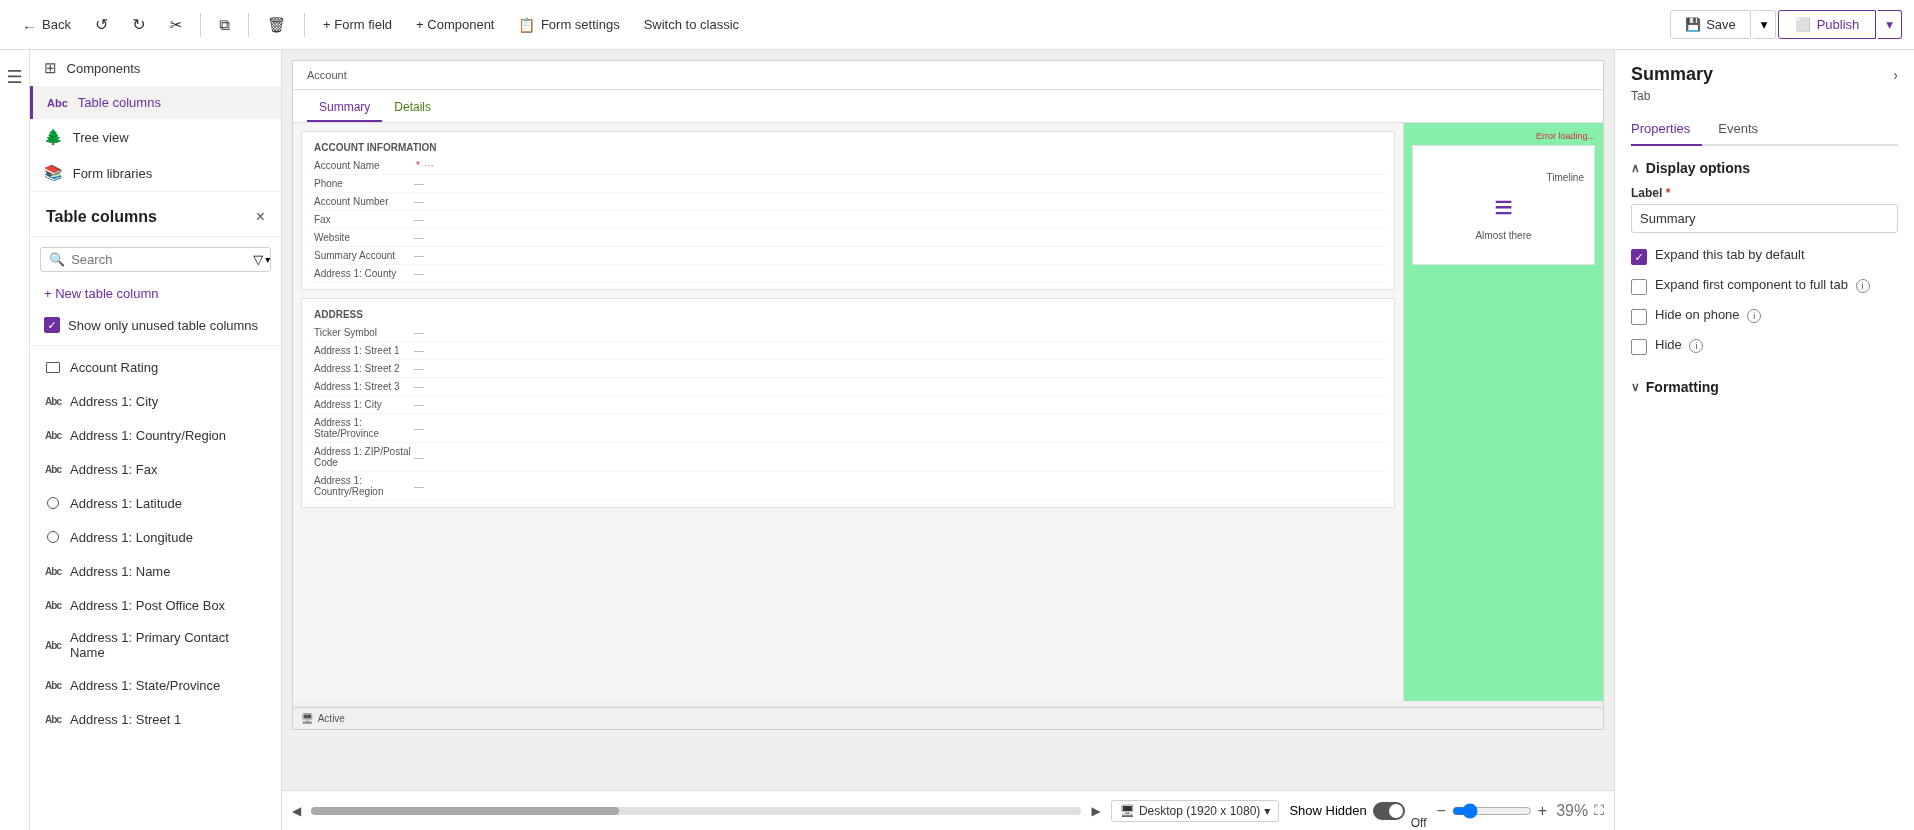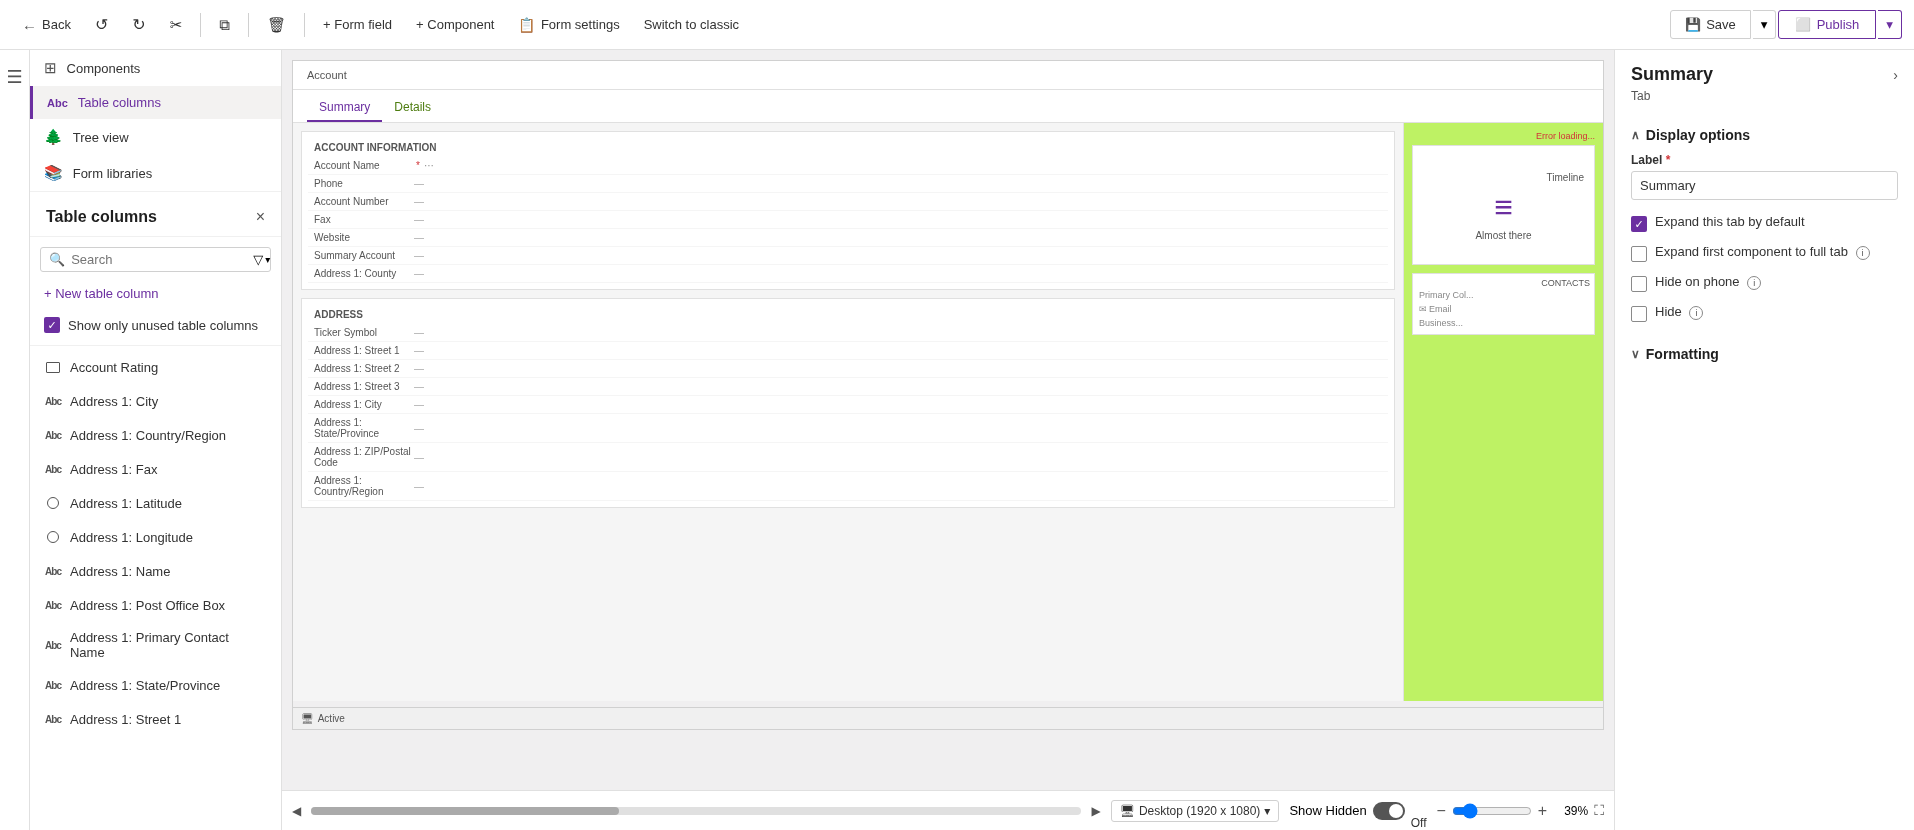--- a/index.html
+++ b/index.html
@@ -124,21 +124,21 @@
     }
     .form-tab {
       padding: 6px 12px; font-size: 12px; cursor: pointer; color: #4d7c0f; border-bottom: 2px solid transparent;
     }
     .form-tab.active { color: #6b2fa0; border-bottom: 2px solid #6b2fa0; font-weight: 500; }
 
     .form-body {
       display: flex; height: calc(100% - 90px); background: #f5f5f5;
     }
     .form-left { flex: 1; padding: 8px; }
-    .form-right { width: 200px; background: #bef264; border-left: 1px solid #e0e0e0; padding: 8px; }
+    .form-right { width: 200px; background: #86efac; border-left: 1px solid #e0e0e0; padding: 8px; }
 
     .section-box {
       background: #fff; border: 1px solid #e0e0e0; margin-bottom: 8px; padding: 6px;
     }
     .section-title { font-size: 10px; font-weight: 600; color: #555; text-transform: uppercase; padding: 4px 6px; }
     .field-row {
       display: flex; align-items: center; padding: 3px 6px; font-size: 10px; color: #333; border-bottom: 1px solid #f5f5f5;
     }
     .field-label { width: 100px; color: #555; }
     .field-value { color: #aaa; }
@@ -155,21 +155,21 @@
     .bottom-bar {
       height: 40px; background: #fff; border-top: 1px solid #e0e0e0;
       display: flex; align-items: center; padding: 0 10px; gap: 10px;
     }
     .bottom-btn { background: none; border: none; cursor: pointer; font-size: 12px; color: #555; display: flex; align-items: center; gap: 4px; }
     .scrollbar-track { flex: 1; height: 8px; background: #e0e0e0; border-radius: 4px; }
     .scrollbar-thumb { width: 40%; height: 100%; background: #aaa; border-radius: 4px; }
     .zoom-control { display: flex; align-items: center; gap: 6px; margin-left: auto; }
     .zoom-btn { background: none; border: none; cursor: pointer; font-size: 16px; color: #555; }
     .zoom-slider { width: 80px; }
-    .zoom-pct { font-size: 12px; color: #000000; min-width: 35px; text-align: right; }
+    .zoom-pct { font-size: 16px; color: #737373; min-width: 35px; text-align: right; }
     .toggle-row { display: flex; align-items: center; gap: 6px; }
     .toggle { width: 32px; height: 18px; background: #555; border-radius: 9px; position: relative; cursor: pointer; }
     .toggle-knob { width: 14px; height: 14px; background: #fff; border-radius: 50%; position: absolute; top: 2px; right: 2px; }
     .toggle-label { font-size: 12px; color: #333; margin-top: 25px; }
     .viewport-btn {
       display: flex; align-items: center; gap: 4px; font-size: 12px;
       padding: 3px 8px; border: 1px solid #d0d0d0; border-radius: 3px;
       background: #fff; cursor: pointer; color: #333;
     }
 
@@ -514,26 +514,20 @@
             </div>
           </div>
 
           <div class="form-right">
             <span class="error-link" style="color:#d13438;font-size:9px;cursor:pointer;display:block;">Error loading...</span>
             <div class="timeline-section">
               <div style="font-size:10px;color:#555;text-align:right;width:100%;padding:2px 4px;">Timeline</div>
               <div style="font-size:32px;color:#6b2fa0;">≡</div>
               <div style="font-size:10px;color:#555;">Almost there</div>
             </div>
-            <div style="margin-top:8px;background:#fff;border:1px solid #e0e0e0;padding:4px;">
-              <div style="font-size:9px;color:#555;text-align:right;">CONTACTS</div>
-              <div style="font-size:9px;color:#888;padding:2px;">Primary Col...</div>
-              <div style="font-size:9px;color:#888;padding:2px;">✉ Email</div>
-              <div style="font-size:9px;color:#888;padding:2px;">Business...</div>
-            </div>
           </div>
         </div>
 
         <div style="position:absolute;bottom:0;left:0;right:0;height:22px;background:#f0f0f0;border-top:1px solid #d0d0d0;display:flex;align-items:center;padding:0 8px;font-size:10px;color:#555;">
           <span style="font-size:10px;">🖥</span>
           <span style="margin-left:4px;">Active</span>
         </div>
       </div>
     </div>
 
@@ -570,20 +564,24 @@
     </div>
   </div>
 
   <div class="right-panel">
     <div class="right-panel-header">
       <span class="right-panel-title">Summary</span>
       <button class="close-btn" style="font-size:14px;color:#555;">›</button>
     </div>
     <div class="right-panel-subtitle">Tab</div>
 
+    <div class="panel-tabs">
+      <div class="panel-tab active">Properties</div>
+      <div class="panel-tab">Events</div>
+    </div>
 
     <div class="panel-body">
 
       <div class="section-header">
         <span class="section-chevron">∧</span>
         <span>Display options</span>
       </div>
 
       <div class="section-content">
 

